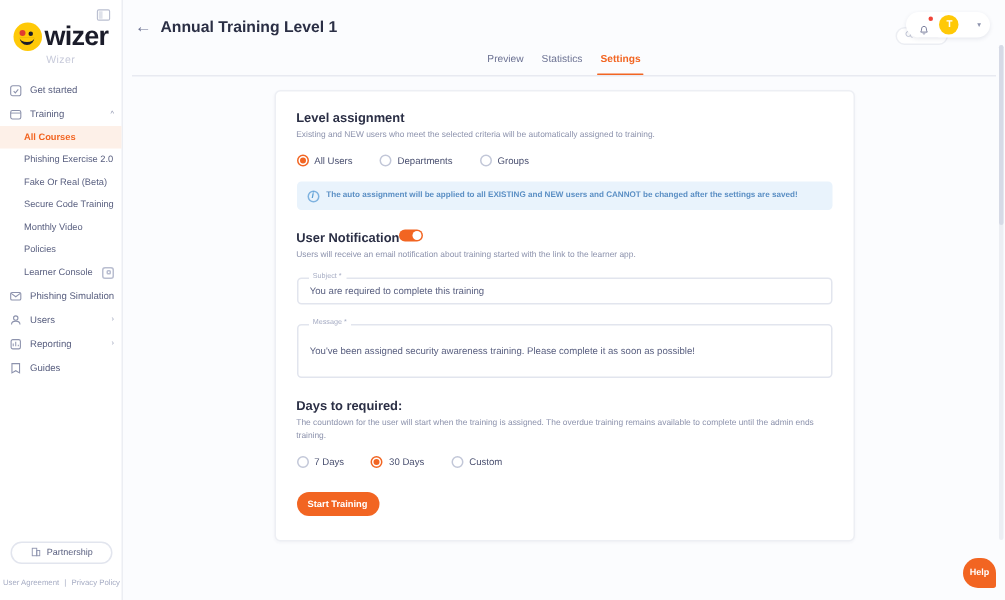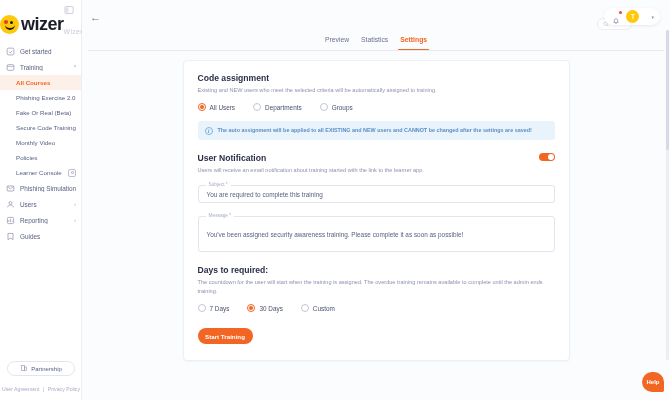--- a/index.html
+++ b/index.html
@@ -18,21 +18,21 @@
     border-right: 1px solid #eceef3;
     position: relative;
     flex: 0 0 82px;
   }
   .collapse-btn {
     position: absolute; top: 4px; right: 6px;
     width: 12px; height: 12px;
     display: flex; align-items: center; justify-content: center;
     color: #b9bed0;
   }
-  .brand { padding: 14px 0 2px 0; display: flex; flex-direction: row; align-items: flex-end; }
+  .brand { padding: 14px 0 2px 0; display: flex; flex-direction: column; align-items: center; }
   .brand-row { display:flex; align-items:center; gap:2px; }
   .brand-mark {
     width: 19px; height: 19px; border-radius: 50%;
     background: #FFC907;
     display: flex; align-items: center; justify-content: center;
     position: relative;
   }
   .brand-mark .eye { width:4px; height:4px; border-radius:50%; background:#e03c31; position:absolute; top:5px; left:4px;}
   .brand-mark .eye2 { width:3px; height:3px; border-radius:50%; background:#1b1c2a; position:absolute; top:6px; left:10px;}
   .brand-mark .smile { position:absolute; bottom:4px; left:4.5px; width:10px; height:5px;
@@ -137,21 +137,21 @@
     padding: 5px 7px; display:flex; gap:5px; align-items:flex-start;
   }
   .alert .i {
     flex:0 0 8px; width:8px;height:8px;border-radius:50%;border:1px solid #7fb3e0;
     color:#5a9fd4; font-size:6px; display:flex;align-items:center;justify-content:center; font-style:italic; font-weight:bold;
     margin-top:0.5px;
   }
   .alert .txt { font-size:5.4px; color:#5b8fc4; line-height:1.55; font-weight:bold; }
 
   .block { margin-top: 13px; }
-  .block-head { display:flex; align-items:flex-start; justify-content:space-between; }
+  .block-head { display:flex; align-items:flex-start; }
   .toggle {
     width: 16px; height: 8px; border-radius: 5px; background:#f26522; position:relative; flex:0 0 16px;
   }
   .toggle .knob { position:absolute; top:1px; right:1px; width:6px;height:6px;border-radius:50%; background:#fff; }
 
   .field {
     margin-top: 11px; position: relative;
     border: 1px solid #e2e5ee; border-radius: 3px;
     height: 18px; display:flex; align-items:center; padding: 0 8px;
   }
@@ -330,20 +330,21 @@
       <span class="sep">|</span>
       <span>Privacy Policy</span>
     </div>
   </aside>
 
   <main class="main">
 
     <div class="topbar">
       <div class="back-title">
         <span class="back-arrow">←</span>
+        <span class="page-title">Annual Training Level 1</span>
       </div>
 
       <div class="search-pill">
         <span class="sico">
           <svg width="6" height="6" viewBox="0 0 16 16">
               <circle cx="7" cy="7" r="4.5" fill="none" stroke="currentColor" stroke-width="1.6"></circle>
               <path d="M10.5 10.5L14 14" stroke="currentColor" stroke-width="1.6"></path>
             </svg>
         </span>
         <span class="bar"></span>
@@ -365,21 +366,21 @@
 
     <div class="tabs">
       <div class="tab">Preview</div>
       <div class="tab">Statistics</div>
       <div class="tab active">Settings</div>
     </div>
 
     <section class="card">
 
       <div>
-        <div class="sec-title">Code assignment</div>
+        <div class="sec-title">Level assignment</div>
         <div class="sec-desc">Existing and NEW users who meet the selected criteria will be automatically assigned to training.</div>
 
         <div class="radio-row">
           <label class="radio-opt">
             <span class="radio on"></span>
             <span>All Users</span>
           </label>
           <label class="radio-opt">
             <span class="radio"></span>
             <span>Departments</span>

